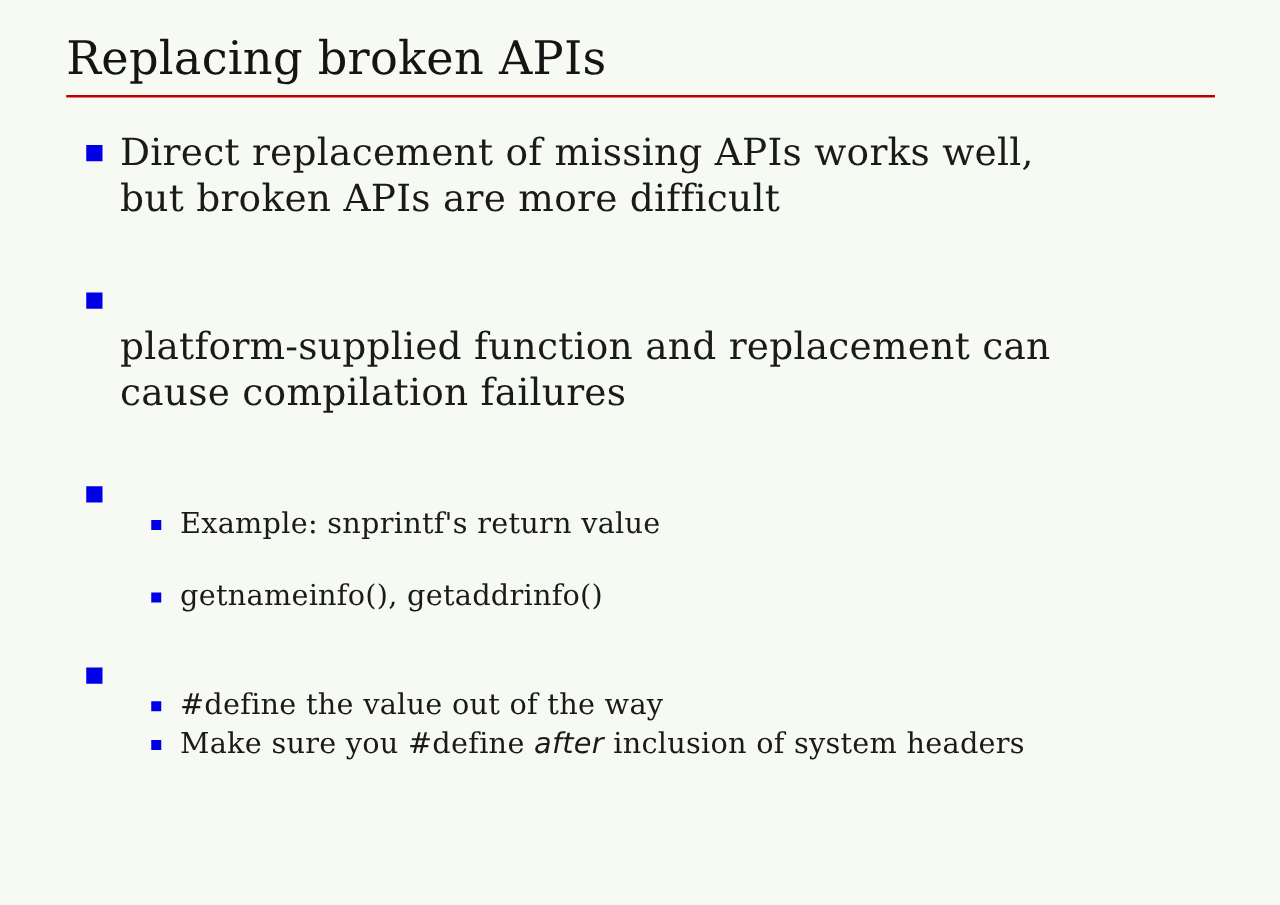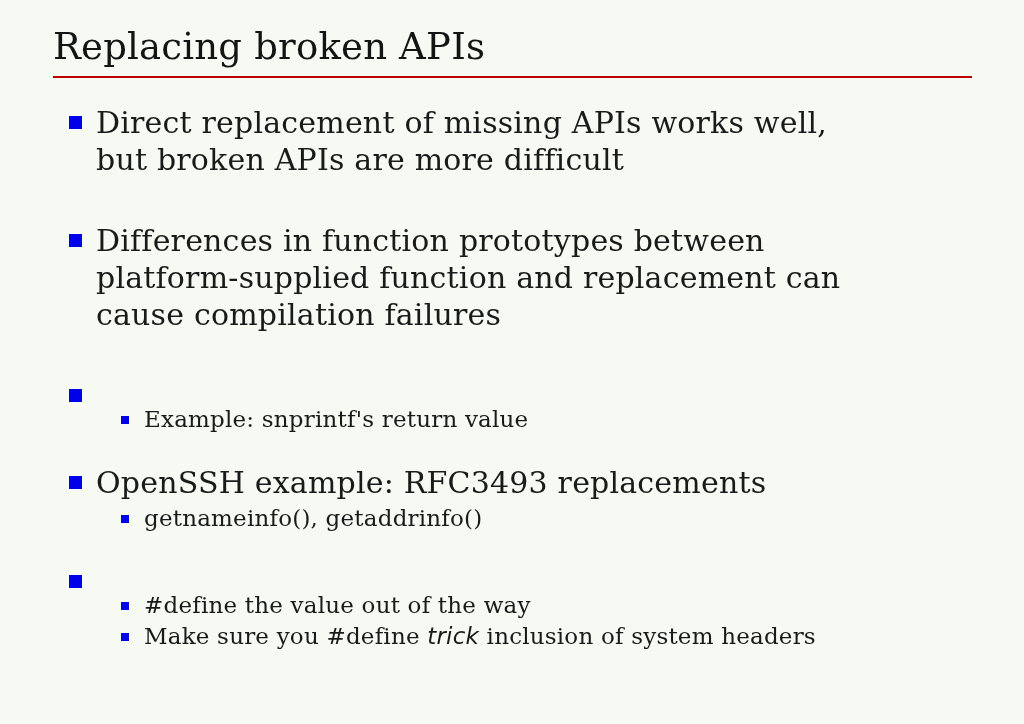--- a/index.html
+++ b/index.html
@@ -104,53 +104,49 @@
     <div class="item">
       <div class="main-row">
         <span class="sq-main"></span>
         <p><span>Direct replacement of missing APIs works well,</span><br><span>but broken APIs are more difficult</span></p>
       </div>
     </div>
 
     <div class="item">
       <div class="main-row">
         <span class="sq-main"></span>
-        <p><span>Differences in function prototypes between</span><br><span>platform-supplied function and replacement can</span><br><span>cause compilation failures</span></p>
+        <p><br><span>platform-supplied function and replacement can</span><br><span>cause compilation failures</span></p>
       </div>
     </div>
 
     <div class="item tight">
       <div class="main-row">
         <span class="sq-main"></span>
       </div>
       <div class="sub-row">
         <span class="sq-sub"></span>
         <p>Example: snprintf's return value</p>
       </div>
     </div>
 
     <div class="item tight">
-      <div class="main-row">
-        <span class="sq-main"></span>
-        <p><span>OpenSSH example: RFC3493 replacements</span></p>
-      </div>
       <div class="sub-row">
         <span class="sq-sub"></span>
         <p>getnameinfo(), getaddrinfo()</p>
       </div>
     </div>
 
     <div class="item tight">
       <div class="main-row">
         <span class="sq-main"></span>
       </div>
       <div class="sub-row">
         <span class="sq-sub"></span>
         <p>#define the value out of the way</p>
       </div>
       <div class="sub-row">
         <span class="sq-sub"></span>
-        <p><span>Make sure you #define </span><em class="em-alt">trick</em><span> inclusion of system headers</span></p>
+        <p><span>Make sure you #define </span><em class="em-alt">after</em><span> inclusion of system headers</span></p>
       </div>
     </div>
 
   </div>
 </div>
 
 </body></html>

